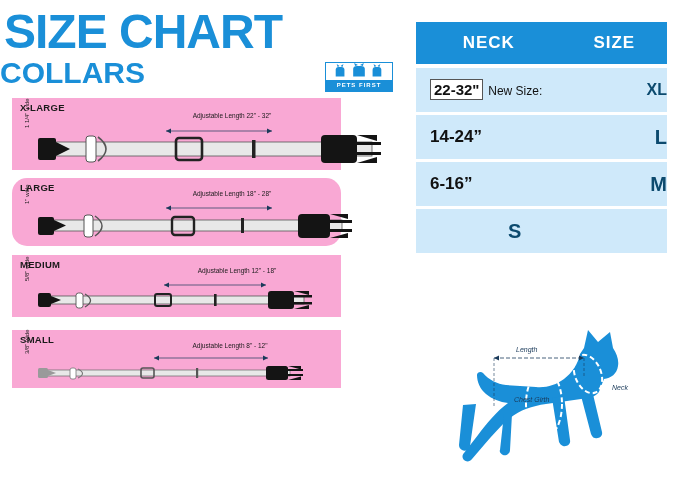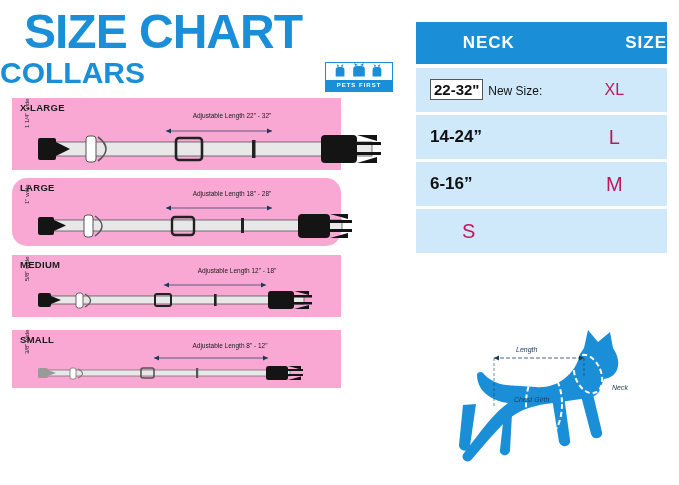--- a/index.html
+++ b/index.html
@@ -14,21 +14,21 @@
     position: relative;
     width: 679px;
     height: 485px;
     background: #ffffff;
     overflow: hidden;
   }
 
   
   .title-main {
     position: absolute;
-    left: 24px;
+    left: 4px;
     top: 8px;
     font-size: 48px;
     font-weight: bold;
     letter-spacing: -1px;
     color: #1a8fd8;
     line-height: 1;
     font-family: "Liberation Sans", sans-serif;
   }
   .title-sub {
     position: absolute;
@@ -124,21 +124,21 @@
   }
   .tbl-head .c1 {
     width: 58%;
     text-align: center;
     font-size: 17px;
     font-weight: bold;
     letter-spacing: 1px;
   }
   .tbl-head .c2 {
     width: 42%;
-    text-align: right;
+    text-align: center;
     font-size: 17px;
     font-weight: bold;
     letter-spacing: 1px;
   }
   .tbl-row {
     height: 44px;
     display: flex;
     align-items: center;
     background: #cfe9fa;
     border-bottom: 3px solid #ffffff;
@@ -156,24 +156,24 @@
     background: #ffffff;
     padding: 1px 3px;
     font-size: 15px;
   }
   .tbl-row .c1 .newsize {
     font-size: 12px;
     font-weight: normal;
   }
   .tbl-row .c2 {
     width: 42%;
-    text-align: center;
+    text-align: right;
     font-size: 20px;
-    font-weight: normal;
-    color: #be185d;
+    font-weight: bold;
+    color: #0c4a6e;
   }
   .tbl-row.first .c2 {
     font-size: 16px;
   }
 
   
   .dog-panel {
     position: absolute;
     left: 416px;
     top: 318px;

